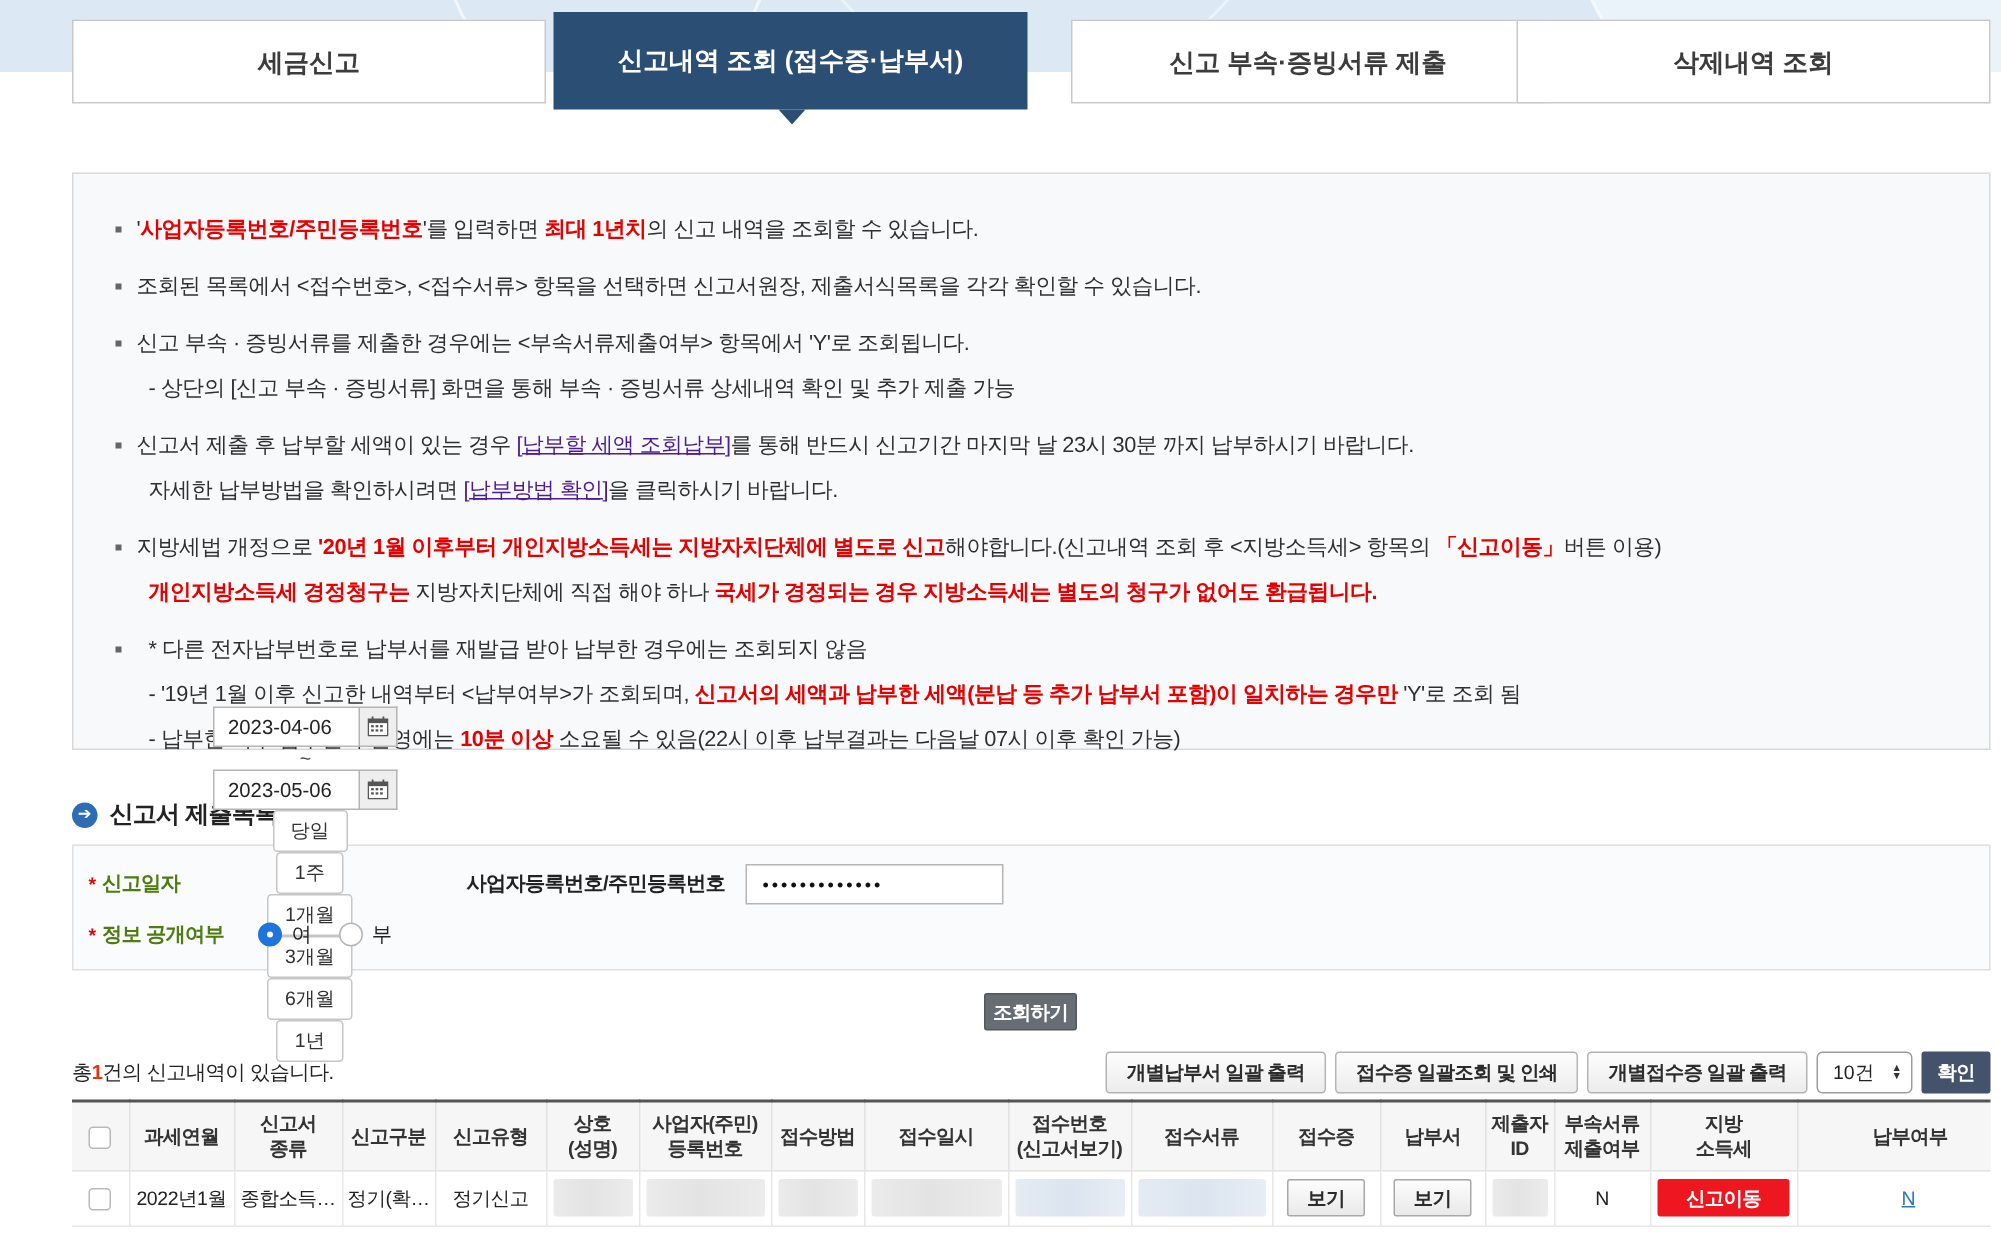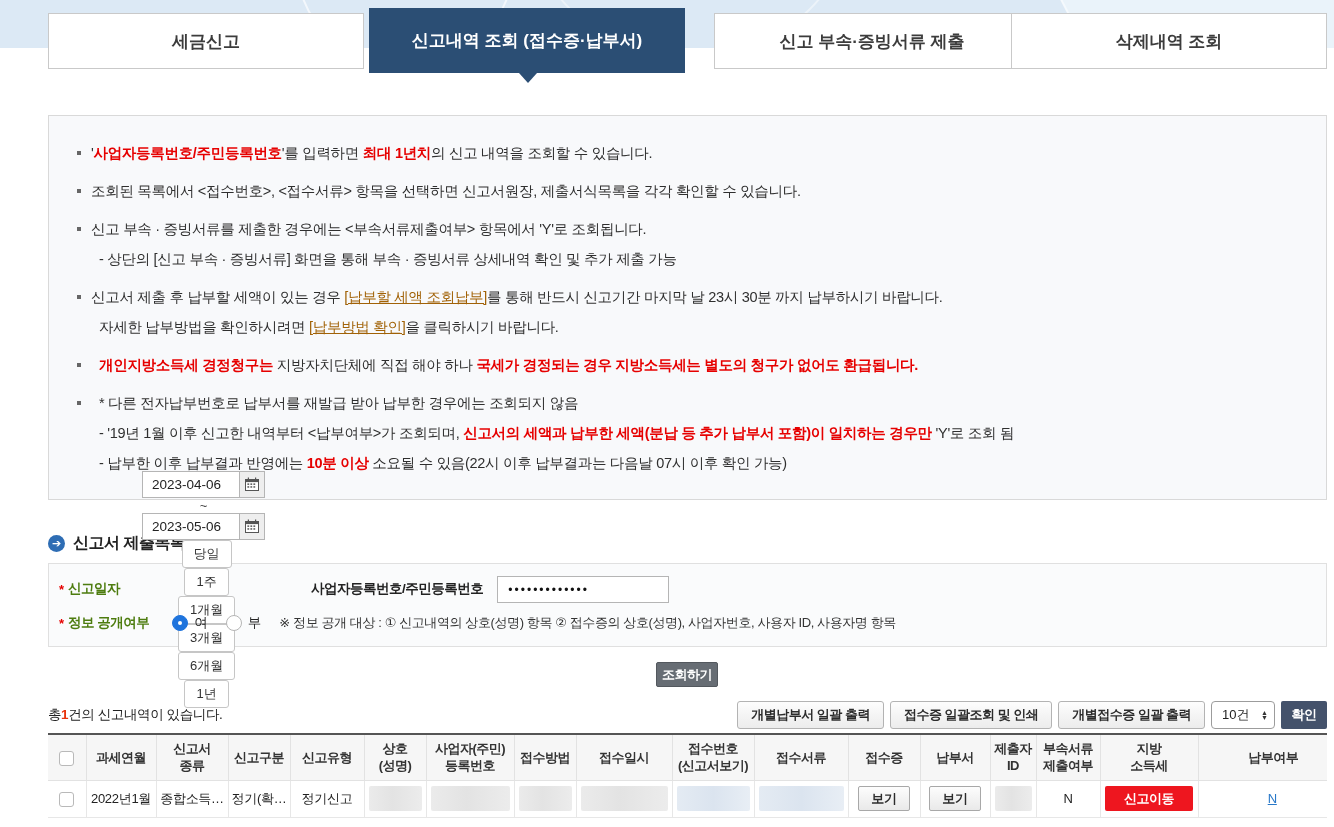--- a/index.html
+++ b/index.html
@@ -27,21 +27,21 @@
 
   
   .notice { position:absolute; left:48px; top:115px; width:1279px; height:385px;
     background:#f8f9fb; border:1px solid #d9d9d9; padding:26px 28px; font-size:14.5px; color:#2f2f2f; }
   .notice-line { position:relative; line-height:23px; margin-top:7px; padding-left:14px; letter-spacing:-0.3px; }
   .notice-line.bullet { margin-top:15px; }
   .notice-line.bullet:first-child { margin-top:0; }
   .notice-line.sub { padding-left:22px; }
   .bullet-dot { position:absolute; left:0; top:9px; width:4px; height:4px; background:#666; display:block; }
   .run-red { color:#e60000; font-weight:bold; }
-  .run-link { color:#a16207; text-decoration:underline; cursor:pointer; }
+  .run-link { color:#4c1d95; text-decoration:underline; cursor:pointer; }
 
   
   .section-head { position:absolute; left:48px; top:533px; display:flex; align-items:center; gap:8px; }
   .sec-icon { width:17px; height:17px; border-radius:50%; background:#2e6db4; color:#fff;
     display:flex; align-items:center; justify-content:center; font-size:11px; line-height:1; }
   .sec-title { font-size:16px; font-weight:bold; color:#222; letter-spacing:-0.5px; }
 
   
   .filterbox { position:absolute; left:48px; top:563px; width:1279px; height:84px;
     background:#fafbfc; border:1px solid #e0e0e0; padding:9px 10px 0 10px; }
@@ -136,21 +136,21 @@
     <div class="tab t4">삭제내역 조회</div>
   </div>
 
   <div class="notice">
     <div class="notice-line bullet"><span class="bullet-dot"></span><span><span class="run-normal">'</span><span class="run-red">사업자등록번호/주민등록번호</span><span class="run-normal">'를 입력하면 </span><span class="run-red">최대 1년치</span><span class="run-normal">의 신고 내역을 조회할 수 있습니다.</span></span></div>
     <div class="notice-line bullet"><span class="bullet-dot"></span><span><span class="run-normal">조회된 목록에서 &lt;접수번호&gt;, &lt;접수서류&gt; 항목을 선택하면 신고서원장, 제출서식목록을 각각 확인할 수 있습니다.</span></span></div>
     <div class="notice-line bullet"><span class="bullet-dot"></span><span><span class="run-normal">신고 부속 · 증빙서류를 제출한 경우에는 &lt;부속서류제출여부&gt; 항목에서 'Y'로 조회됩니다.</span></span></div>
     <div class="notice-line sub"><span><span class="run-normal">- 상단의 [신고 부속 · 증빙서류] 화면을 통해 부속 · 증빙서류 상세내역 확인 및 추가 제출 가능</span></span></div>
     <div class="notice-line bullet"><span class="bullet-dot"></span><span><span class="run-normal">신고서 제출 후 납부할 세액이 있는 경우 </span><span class="run-link">[납부할 세액 조회납부]</span><span class="run-normal">를 통해 반드시 신고기간 마지막 날 23시 30분 까지 납부하시기 바랍니다.</span></span></div>
     <div class="notice-line sub"><span><span class="run-normal">자세한 납부방법을 확인하시려면 </span><span class="run-link">[납부방법 확인]</span><span class="run-normal">을 클릭하시기 바랍니다.</span></span></div>
-    <div class="notice-line bullet"><span class="bullet-dot"></span></div>
+    <div class="notice-line bullet"><span class="bullet-dot"></span><span><span class="run-normal">지방세법 개정으로 </span><span class="run-red">'20년 1월 이후부터 개인지방소득세는 지방자치단체에 별도로 신고</span><span class="run-normal">해야합니다.(신고내역 조회 후 &lt;지방소득세&gt; 항목의 </span><span class="run-red">「신고이동」</span><span class="run-normal">버튼 이용)</span></span></div>
     <div class="notice-line sub"><span><span class="run-red">개인지방소득세 경정청구는 </span><span class="run-normal">지방자치단체에 직접 해야 하나 </span><span class="run-red">국세가 경정되는 경우 지방소득세는 별도의 청구가 없어도 환급됩니다.</span></span></div>
     <div class="notice-line bullet"><span class="bullet-dot"></span></div>
     <div class="notice-line sub"><span><span class="run-normal">* 다른 전자납부번호로 납부서를 재발급 받아 납부한 경우에는 조회되지 않음</span></span></div>
     <div class="notice-line sub"><span><span class="run-normal">- '19년 1월 이후 신고한 내역부터 &lt;납부여부&gt;가 조회되며, </span><span class="run-red">신고서의 세액과 납부한 세액(분납 등 추가 납부서 포함)이 일치하는 경우만</span><span class="run-normal"> 'Y'로 조회 됨</span></span></div>
     <div class="notice-line sub"><span><span class="run-normal">- 납부한 이후 납부결과 반영에는 </span><span class="run-red">10분 이상</span><span class="run-normal"> 소요될 수 있음(22시 이후 납부결과는 다음날 07시 이후 확인 가능)</span></span></div>
   </div>
 
   <div class="section-head">
     <span class="sec-icon">➔</span>
     <span class="sec-title">신고서 제출목록</span>
@@ -216,21 +216,20 @@
       <div class="radio-group">
         <span class="radio-item">
           <span class="radio checked"></span>
           <span>여</span>
         </span>
         <span class="radio-item">
           <span class="radio"></span>
           <span>부</span>
         </span>
       </div>
-      <span class="privacy-note">※ 정보 공개 대상 : ① 신고내역의 상호(성명) 항목 ② 접수증의 상호(성명), 사업자번호, 사용자 ID, 사용자명 항목</span>
     </div>
   </div>
 
   <div class="search-btn">조회하기</div>
 
   <div class="results-bar">
     <span class="result-count">
       <span>총</span><span class="cnt">1</span><span>건의 신고내역이 있습니다.</span>
     </span>
     <div class="rb-right">

